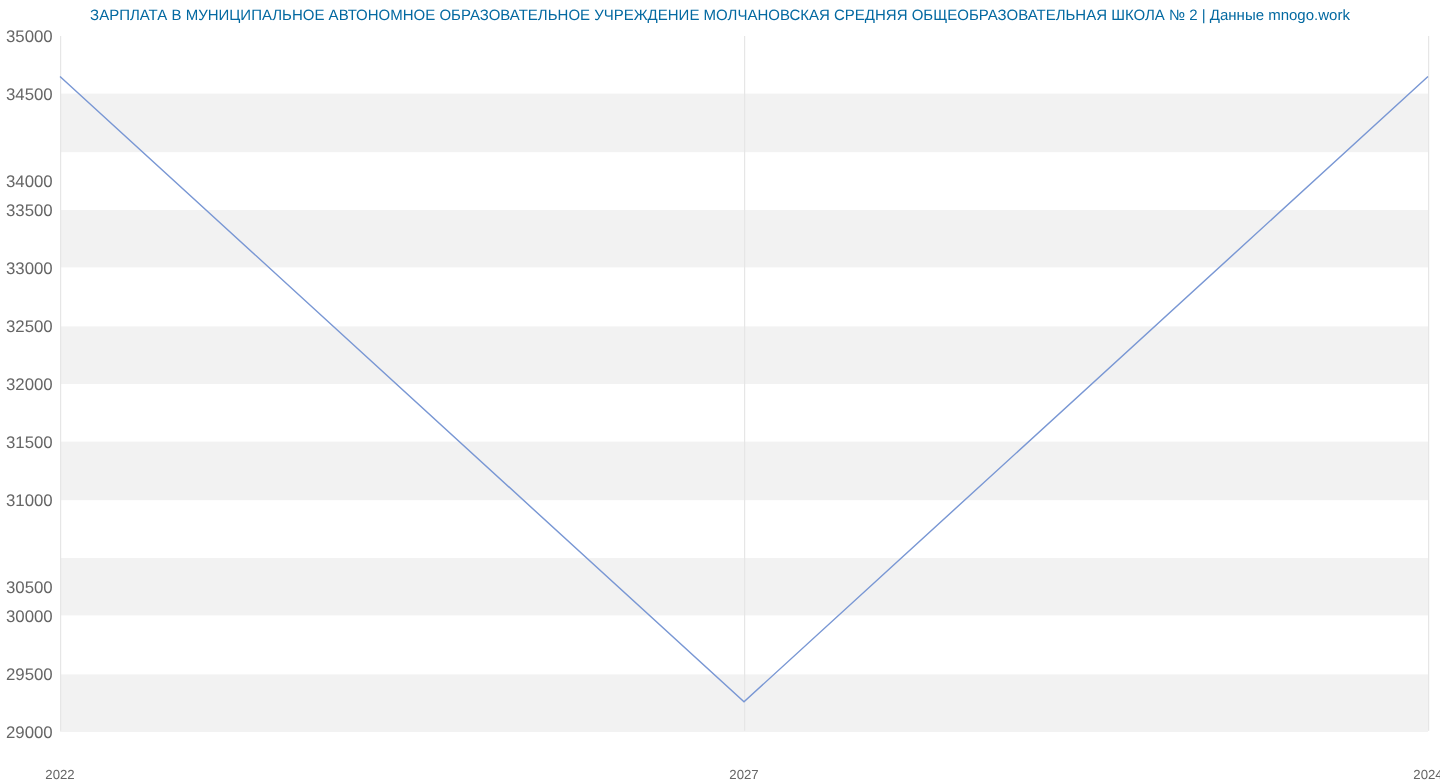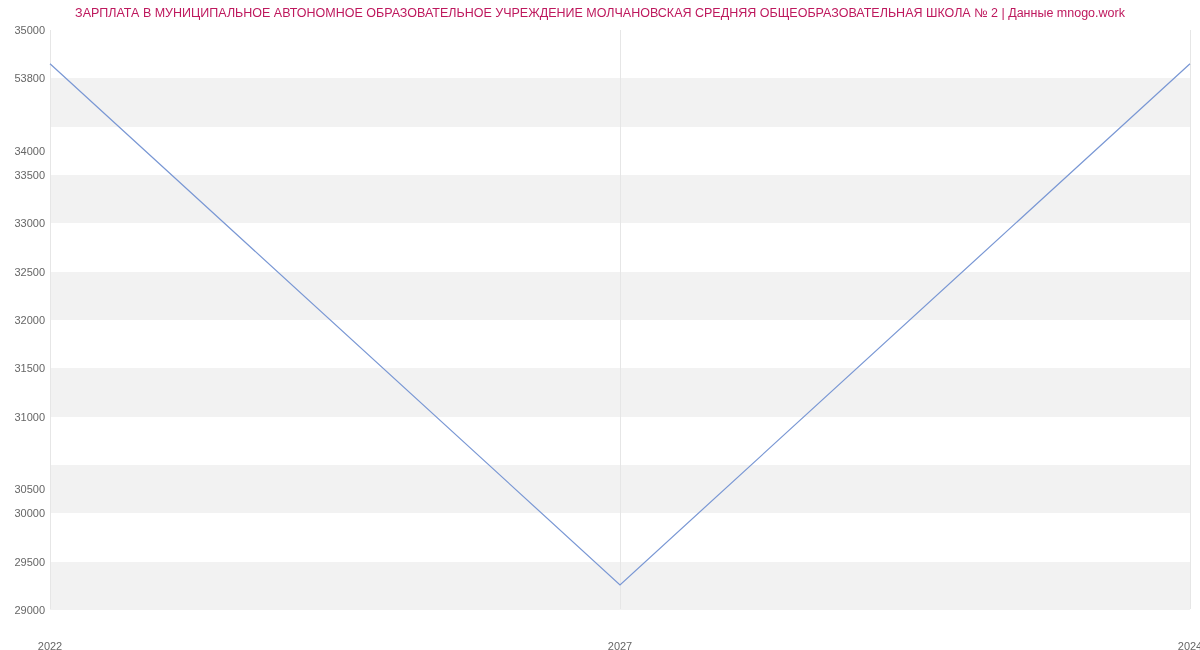--- a/index.html
+++ b/index.html
@@ -16,21 +16,21 @@
     width: 1200px;
     height: 650px;
   }
   .chart-title {
     position: absolute;
     top: 6px;
     left: 0;
     right: 0;
     text-align: center;
     font-size: 12.5px;
-    color: #be185d;
+    color: #0369a1;
     font-weight: normal;
     white-space: nowrap;
     overflow: hidden;
   }
   .plot-area {
     position: absolute;
     left: 50px;
     top: 30px;
     width: 1140px;
     height: 580px;
@@ -47,22 +47,22 @@
     position: absolute;
     top: 0;
     bottom: 0;
     width: 1px;
     background: #e6e6e6;
   }
   .y-tick {
     position: absolute;
     right: 1155px;
     width: 40px;
-    text-align: right;
-    font-size: 11px;
+    text-align: left;
+    font-size: 14px;
     color: #666666;
     transform: translateY(-50%);
   }
   .x-tick {
     position: absolute;
     top: 640px;
     font-size: 11px;
     color: #666666;
     transform: translateX(-50%);
     text-align: center;
@@ -113,18 +113,18 @@
     <div class="y-tick" style="top: 561.667px;">29500</div>
     <div class="y-tick" style="top: 513.333px;">30000</div>
     <div class="y-tick" style="top: 489px;">30500</div>
     <div class="y-tick" style="top: 416.667px;">31000</div>
     <div class="y-tick" style="top: 368.333px;">31500</div>
     <div class="y-tick" style="top: 320px;">32000</div>
     <div class="y-tick" style="top: 271.667px;">32500</div>
     <div class="y-tick" style="top: 223.333px;">33000</div>
     <div class="y-tick" style="top: 175px;">33500</div>
     <div class="y-tick" style="top: 126.667px; margin-top: 24px;">34000</div>
-    <div class="y-tick" style="top: 78.3333px;">53800</div>
+    <div class="y-tick" style="top: 78.3333px;">34500</div>
     <div class="y-tick" style="top: 30px;">35000</div>
     <div class="x-tick" style="left: 50px;">2022</div>
     <div class="x-tick" style="left: 620px;">2027</div>
     <div class="x-tick" style="left: 1190px;">2024</div>
   </div>
 
 </body></html>

